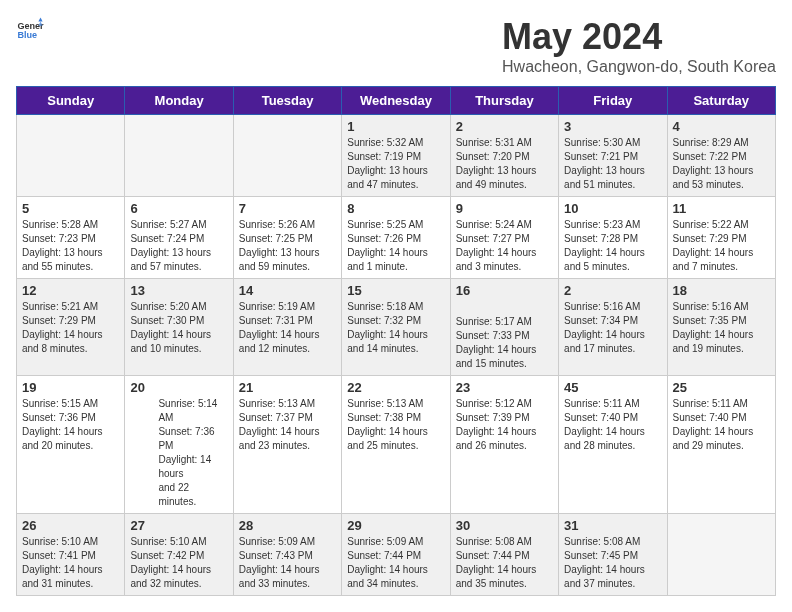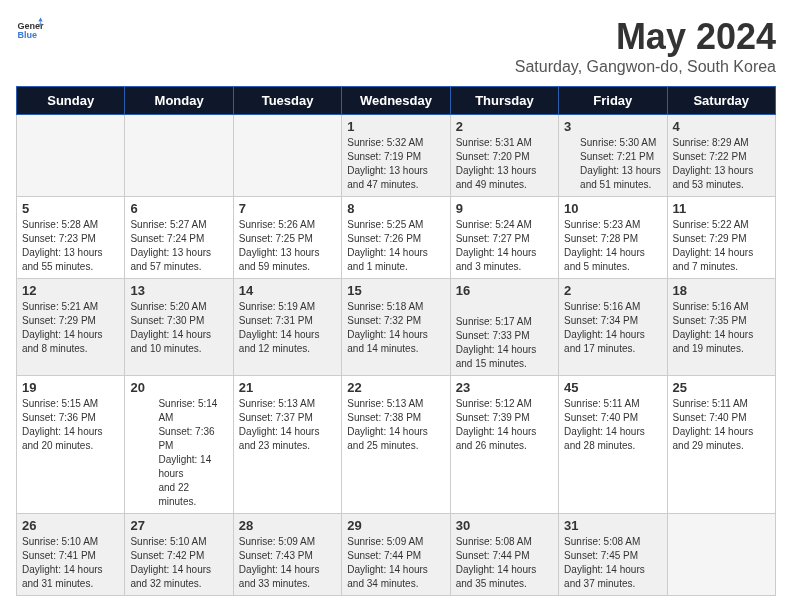--- a/index.html
+++ b/index.html
@@ -19,38 +19,37 @@
     .logo {
       display: flex;
       align-items: center;
       gap: 4px;
     }
     .logo-icon {
       width: 28px;
       height: 28px;
     }
     .title-block {
-      text-align: right;
     }
     .month-title {
       font-size: 36px;
       font-weight: bold;
       color: #333;
     }
     .location-title {
       font-size: 16px;
       color: #555;
     }
     table {
       width: 100%;
       border-collapse: collapse;
       table-layout: fixed;
     }
     th {
-      background-color: #0f172a;
+      background-color: #4c1d95;
       color: #fff;
       font-size: 13px;
       font-weight: bold;
       padding: 6px 8px;
       text-align: center;
       border: 1px solid #2a5db0;
     }
     td {
       border: 1px solid #ccc;
       vertical-align: top;
@@ -85,21 +84,21 @@
   <div class="logo">
     <svg class="logo-icon" viewBox="0 0 40 40">
       <text x="2" y="18" font-size="13" font-weight="bold" fill="#333">General</text>
       <text x="2" y="32" font-size="13" font-weight="bold" fill="#3a7bd5">Blue</text>
       <polygon points="32,8 38,8 35,2" fill="#3a7bd5"></polygon>
       <polygon points="35,8 38,14 32,14" fill="#3a7bd5" opacity="0.7"></polygon>
     </svg>
   </div>
   <div class="title-block">
     <div class="month-title">May 2024</div>
-    <div class="location-title">Saturday, Gangwon-do, South Korea</div>
+    <div class="location-title">Hwacheon, Gangwon-do, South Korea</div>
   </div>
 </div>
 
 <table>
   <thead>
     <tr>
     <th>Sunday</th>
         <th>Monday</th>
         <th>Tuesday</th>
         <th>Wednesday</th>
@@ -122,21 +121,21 @@
         </td>
         <td class="shaded">
           <span class="day-number">2</span>
           <div class="cell-info" style="white-space: pre-line;">Sunrise: 5:31 AM
 Sunset: 7:20 PM
 Daylight: 13 hours
 and 49 minutes.</div>
         </td>
         <td class="shaded">
           <span class="day-number">3</span>
-          <div class="cell-info" style="white-space: pre-line; margin-left: 16px;">Sunrise: 5:30 AM
+          <div class="cell-info" style="white-space: pre-line;">Sunrise: 5:30 AM
 Sunset: 7:21 PM
 Daylight: 13 hours
 and 51 minutes.</div>
         </td>
         <td class="shaded">
           <span class="day-number">4</span>
           <div class="cell-info" style="white-space: pre-line;">Sunrise: 8:29 AM
 Sunset: 7:22 PM
 Daylight: 13 hours
 and 53 minutes.</div>

